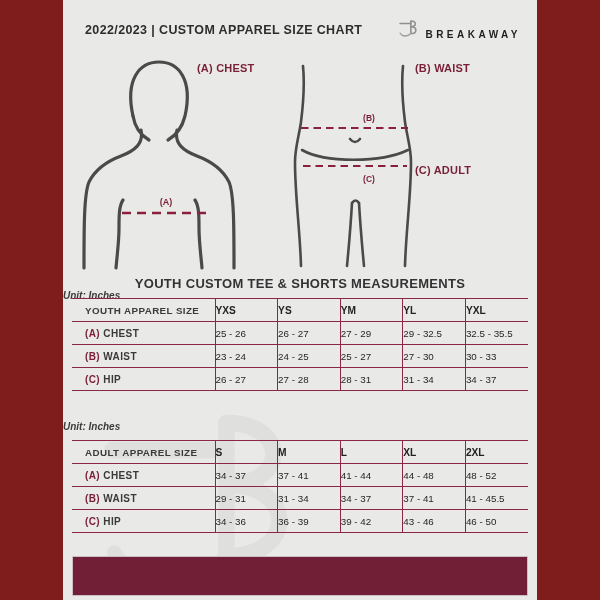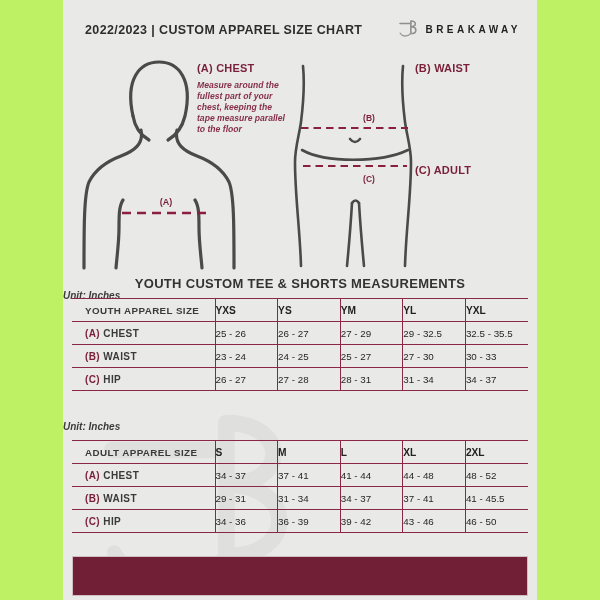--- a/index.html
+++ b/index.html
@@ -1,23 +1,23 @@
 <!DOCTYPE html>
 <html><head>
 <meta charset="utf-8">
 <style>
   html,body{margin:0;padding:0;background:#000;}
-  .canvas{position:relative;width:600px;height:600px;background:#bef264;overflow:hidden;
+  .canvas{position:relative;width:600px;height:600px;background:#7f1d1d;overflow:hidden;
           font-family:"Liberation Sans",sans-serif;}
   .doc{position:absolute;left:63px;top:0;width:474px;height:600px;background:#e9e9e8;overflow:hidden;}
 
   
   .hdr{position:absolute;left:22px;right:16px;top:18px;display:flex;justify-content:space-between;align-items:center;z-index:2;}
   .hdr-title{font-size:13px;font-weight:800;letter-spacing:.4px;color:#2d2d2d;white-space:nowrap;transform:scaleX(.96);transform-origin:left;}
-  .brand{display:flex;align-items:center;gap:5px;}
+  .brand{display:flex;align-items:flex-end;gap:5px;}
   .brand-name{font-size:10px;font-weight:700;letter-spacing:3.5px;color:#1f1f1f;}
 
   
   .fig{position:absolute;z-index:1;}
   .guide-block{position:absolute;z-index:2;width:116px;}
   .guide-h{font-size:11px;font-weight:800;color:#7a1f38;margin:0 0 6px 0;letter-spacing:.2px;}
   .guide-b{font-size:8.6px;line-height:11px;font-style:italic;font-weight:600;color:#87304b;white-space:pre-line;margin:0;}
 
   
   .sec-title{position:absolute;left:0;width:474px;text-align:center;font-size:13px;font-weight:800;color:#333;letter-spacing:.3px;z-index:2;}
@@ -89,25 +89,20 @@
         <path d="M68 143 C69 160 71 185 73 206"></path>
       </g>
       <path d="M10 68 L117 68" stroke="#8a203e" stroke-width="2.2" stroke-dasharray="7.5 5"></path>
       <path d="M12 106 L116 106" stroke="#8a203e" stroke-width="2.2" stroke-dasharray="7.5 5"></path>
       <text x="78" y="61" text-anchor="middle" font-size="8.5" font-weight="bold" fill="#7a1f38">(B)</text>
       <text x="78" y="122" text-anchor="middle" font-size="8.5" font-weight="bold" fill="#7a1f38">(C)</text>
     </svg>
 
     <div class="guide-block" style="left:134px;top:62px">
       <p class="guide-h">(A) CHEST</p>
-      <p class="guide-b">Measure around the
-fullest part of your
-chest, keeping the
-tape measure parallel
-to the floor</p>
     </div>
     <div class="guide-block" style="left:352px;top:62px">
       <p class="guide-h">(B) WAIST</p>
     </div>
     <div class="guide-block" style="left:352px;top:164px">
       <p class="guide-h">(C) ADULT</p>
     </div>
 
     <div class="sec-title" style="top:276px">YOUTH CUSTOM TEE &amp; SHORTS MEASUREMENTS</div>
     <div class="sec-unit" style="top:290px">Unit: Inches</div>

